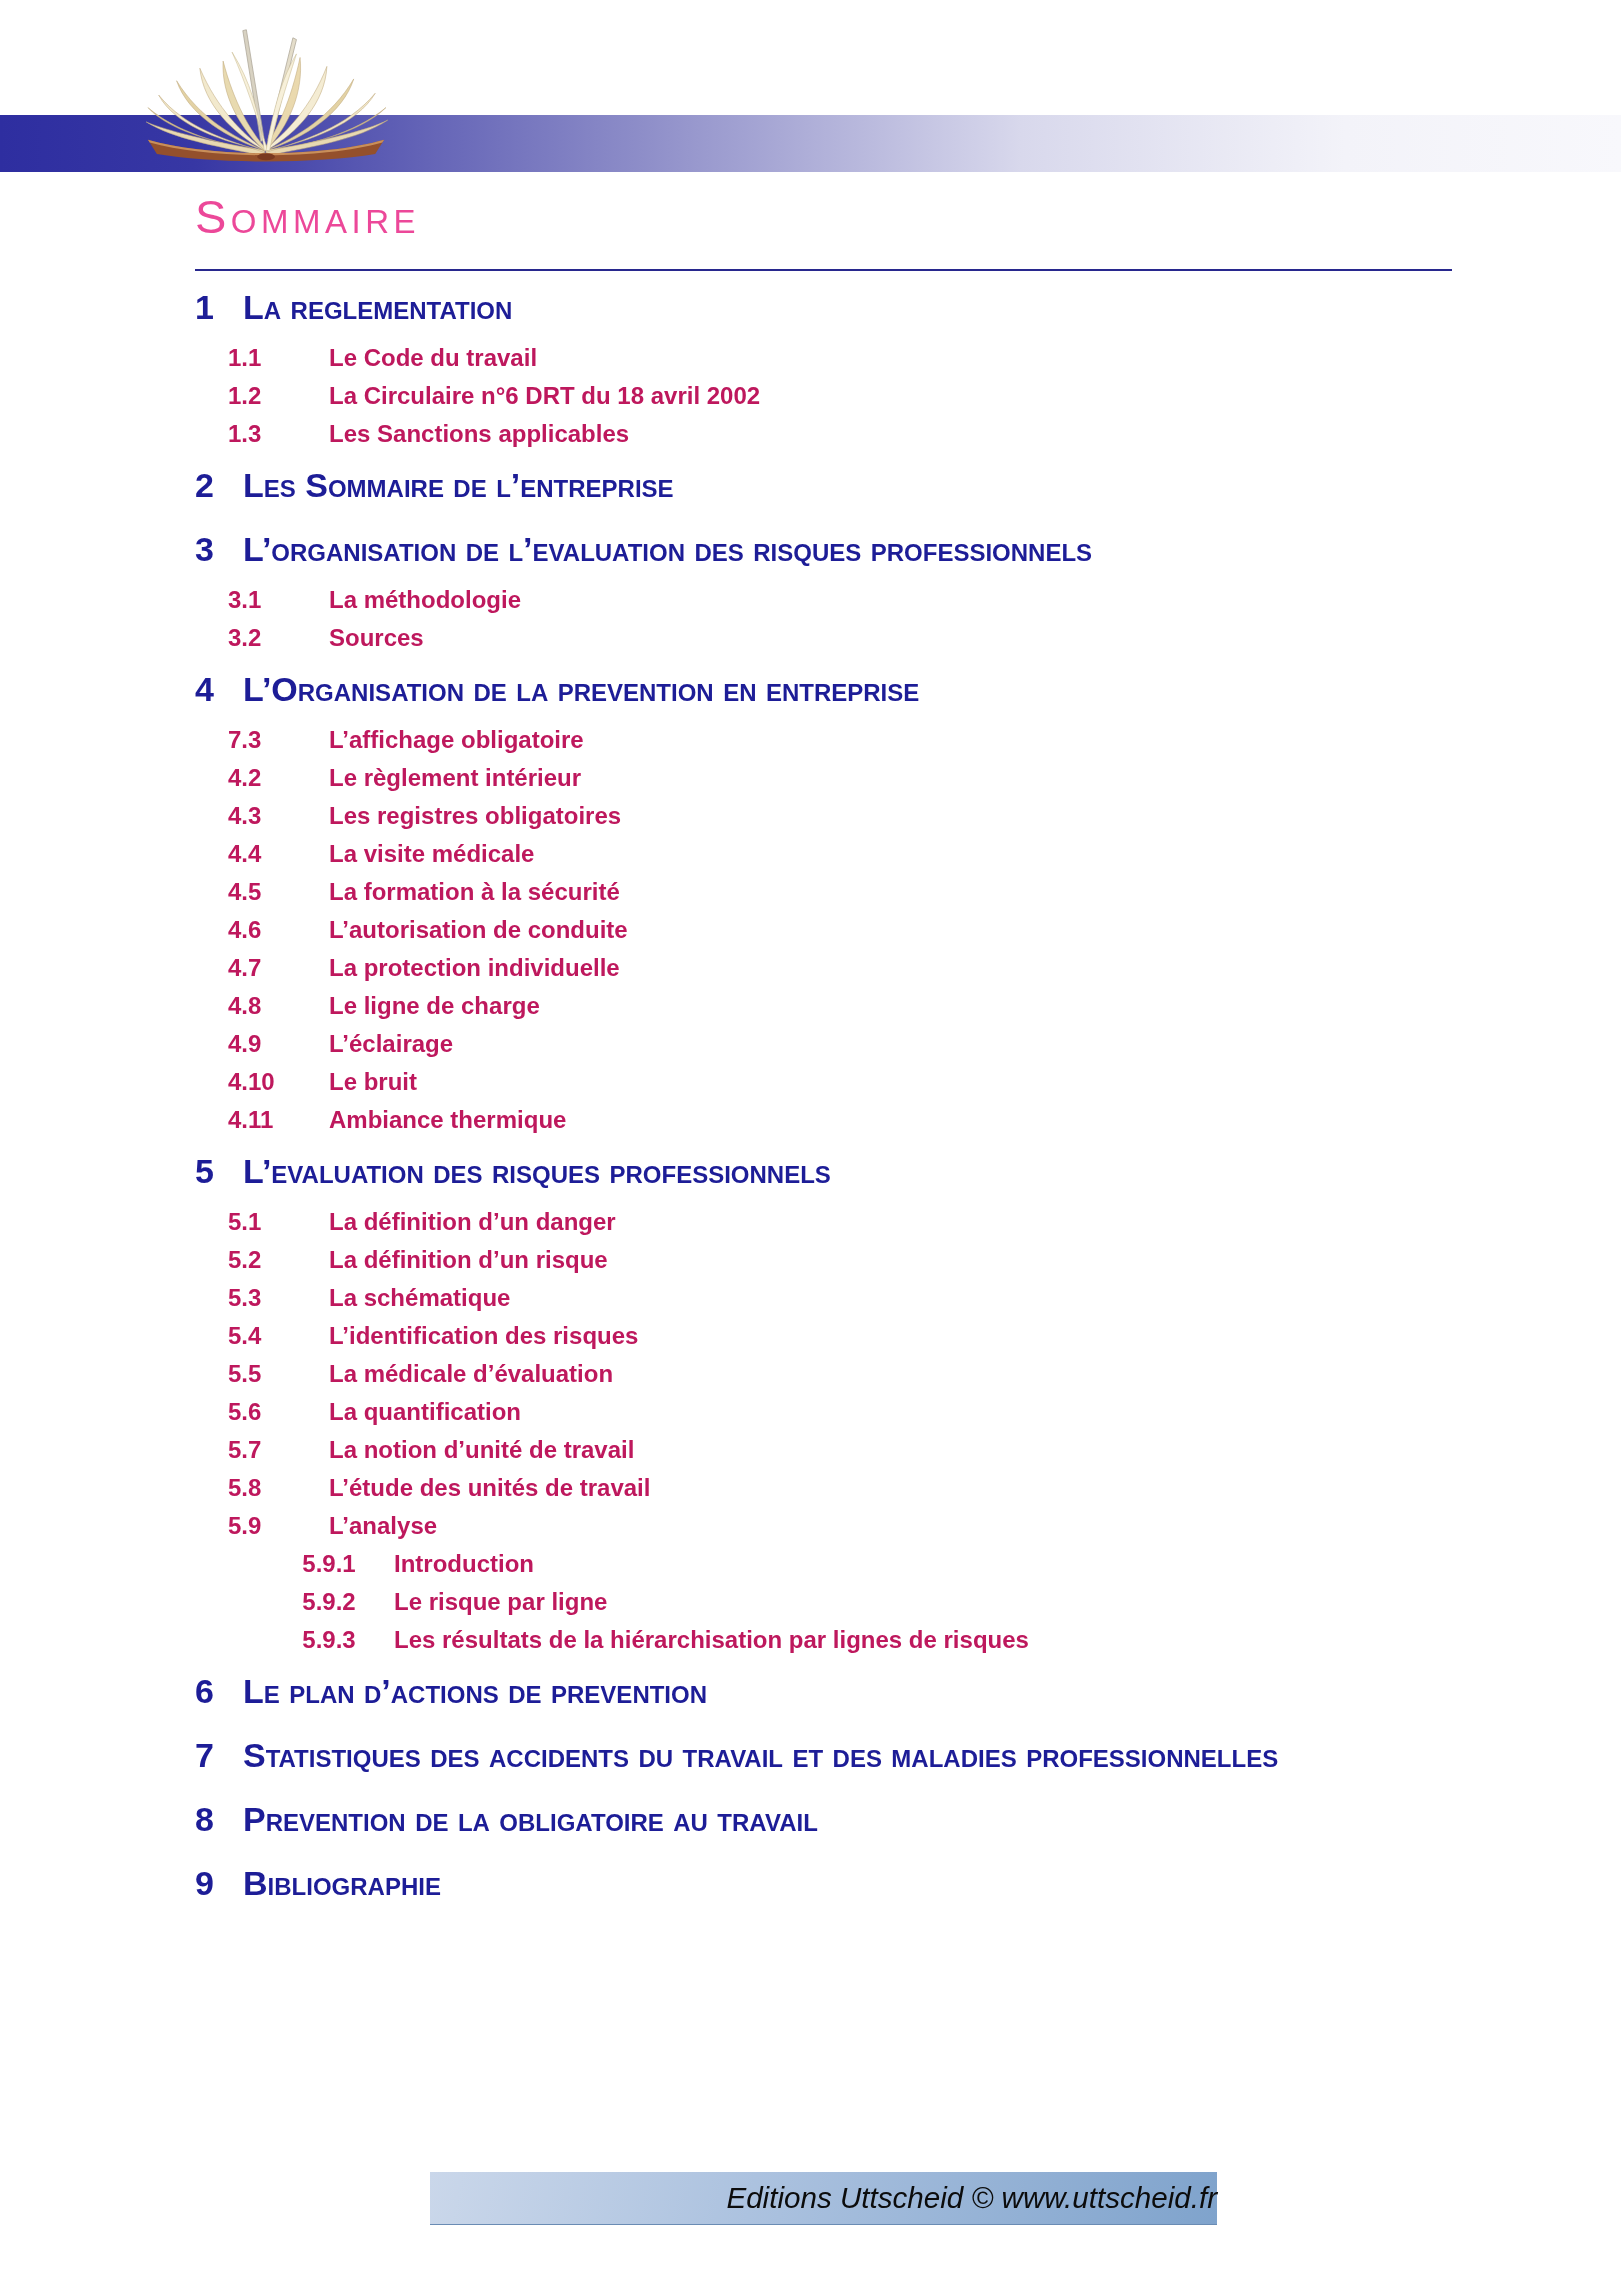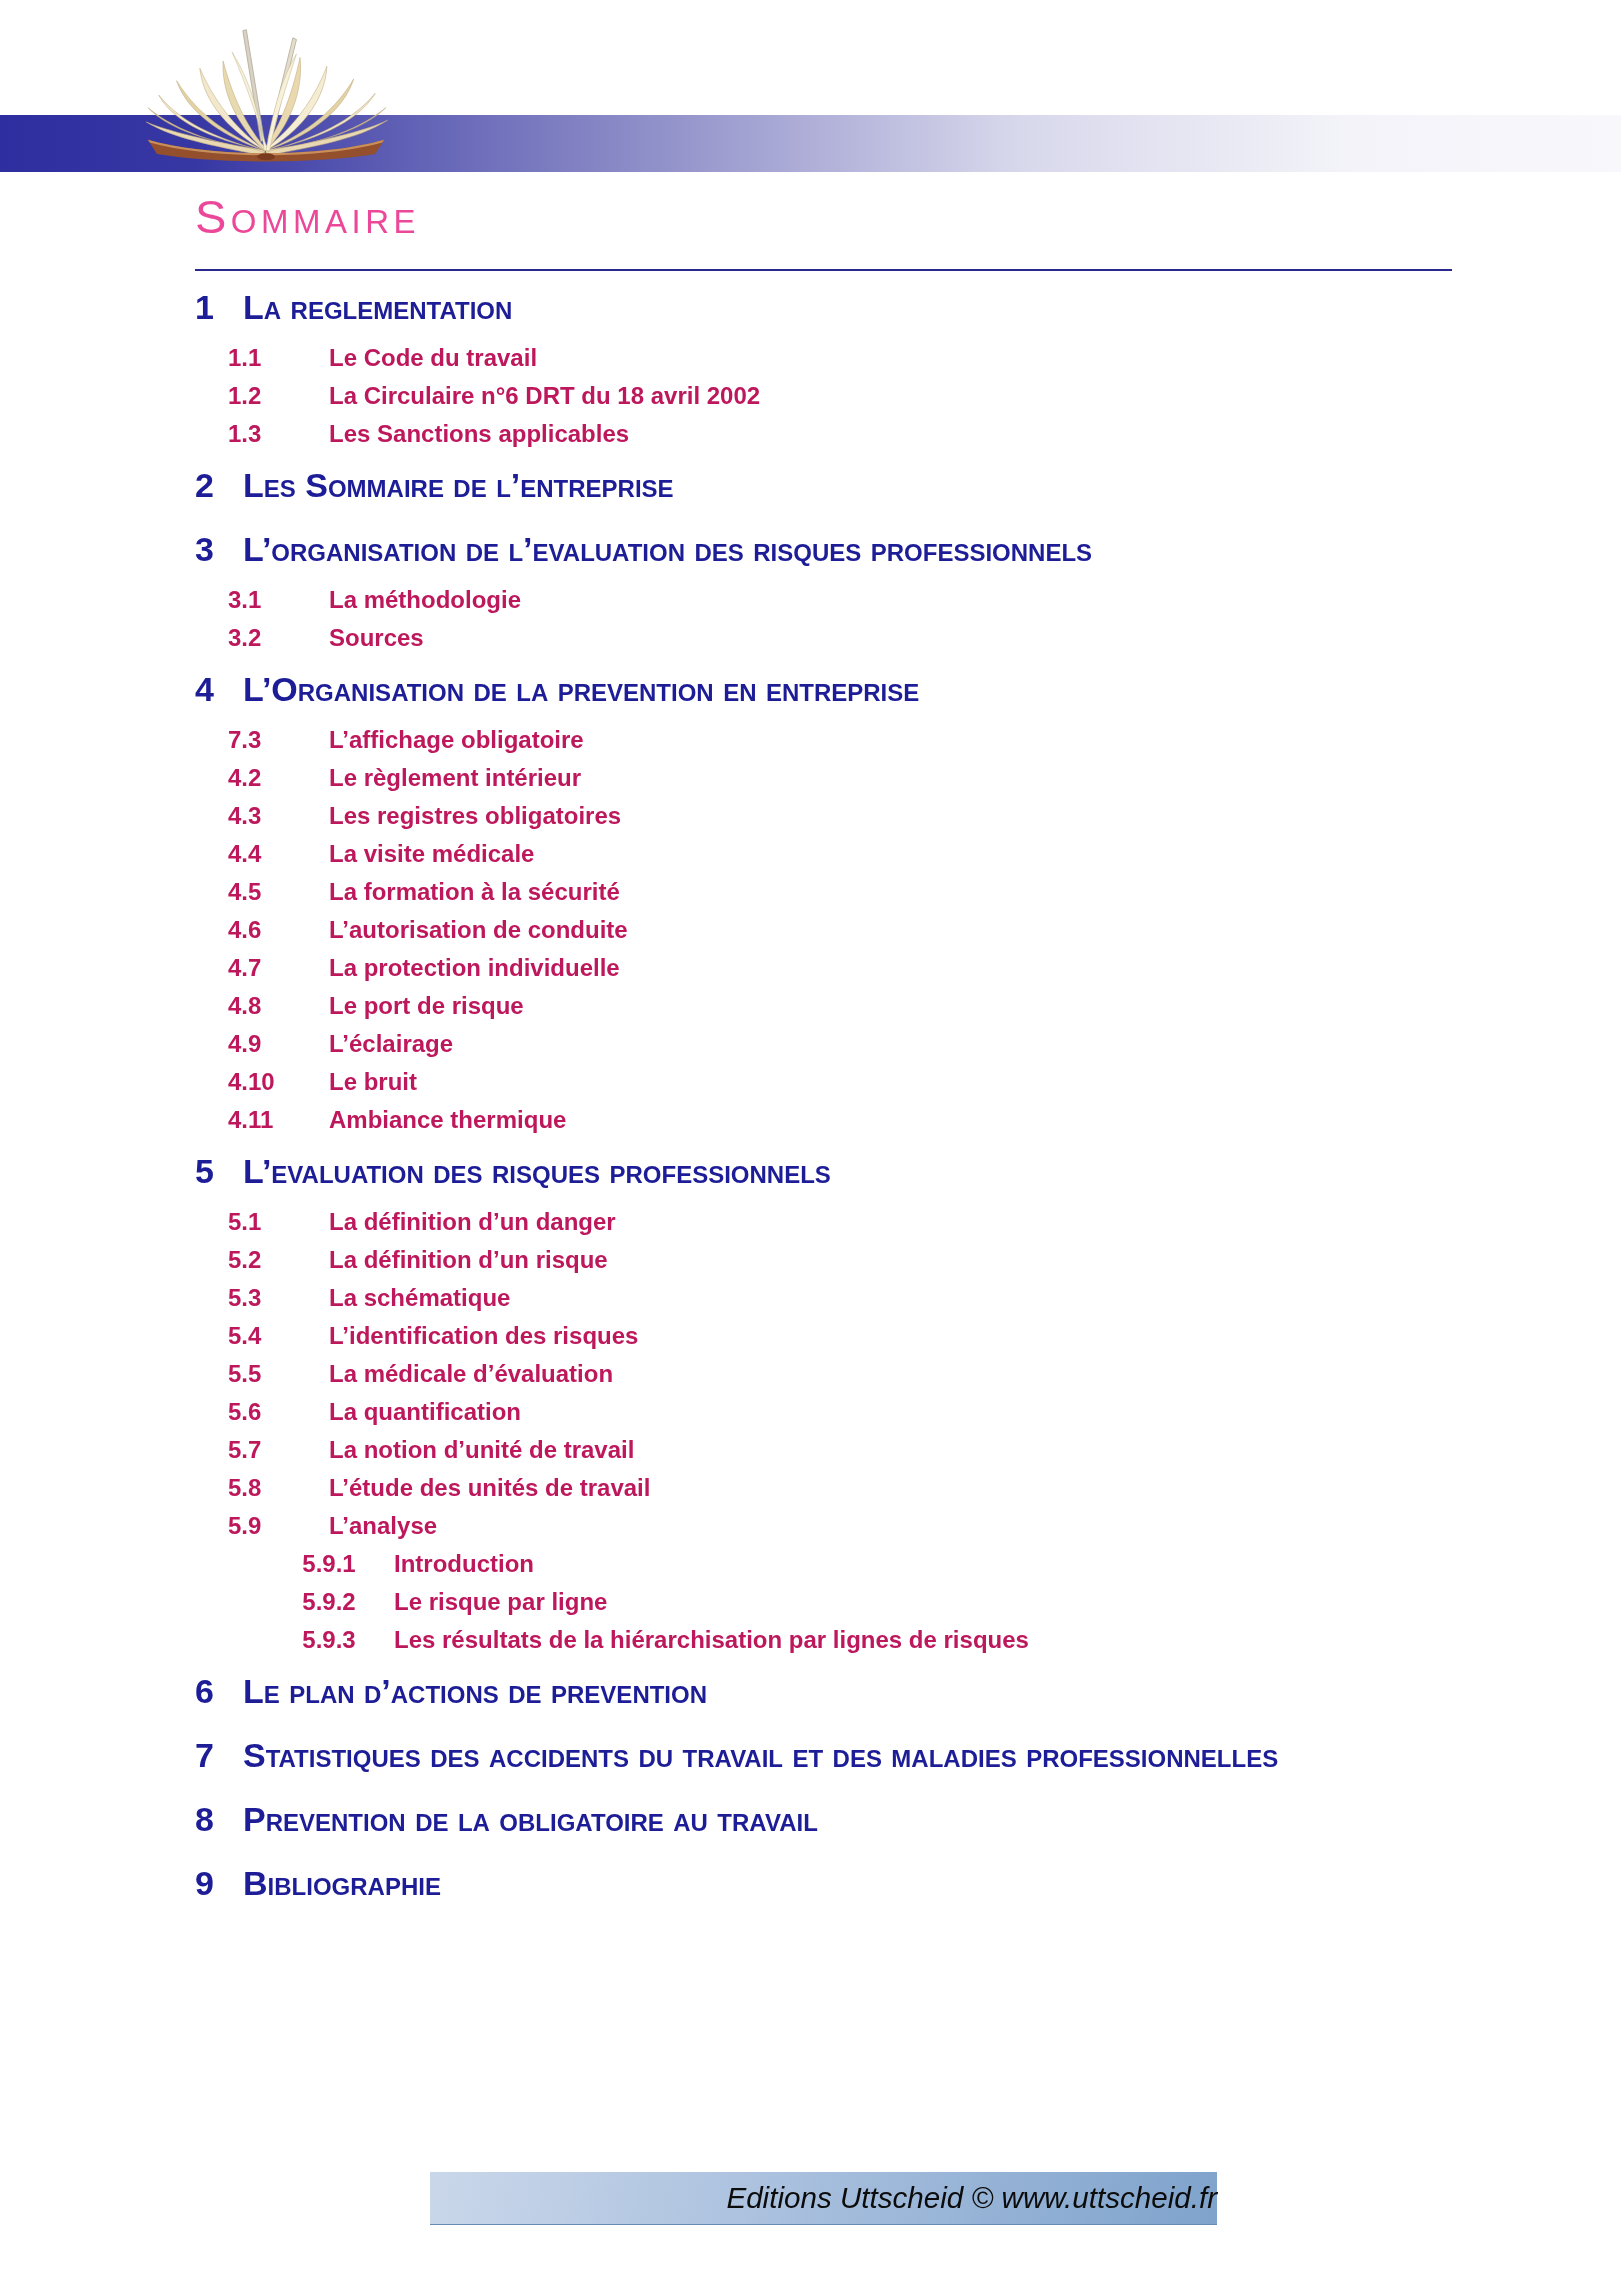--- a/index.html
+++ b/index.html
@@ -187,21 +187,21 @@
         <div class="item">
           <div class="item-num">4.6</div>
           <div class="item-label">L’autorisation de conduite</div>
         </div>
         <div class="item">
           <div class="item-num">4.7</div>
           <div class="item-label">La protection individuelle</div>
         </div>
         <div class="item">
           <div class="item-num">4.8</div>
-          <div class="item-label">Le port de risque</div>
+          <div class="item-label">Le ligne de charge</div>
         </div>
         <div class="item">
           <div class="item-num">4.9</div>
           <div class="item-label">L’éclairage</div>
         </div>
         <div class="item">
           <div class="item-num">4.10</div>
           <div class="item-label">Le bruit</div>
         </div>
         <div class="item">

